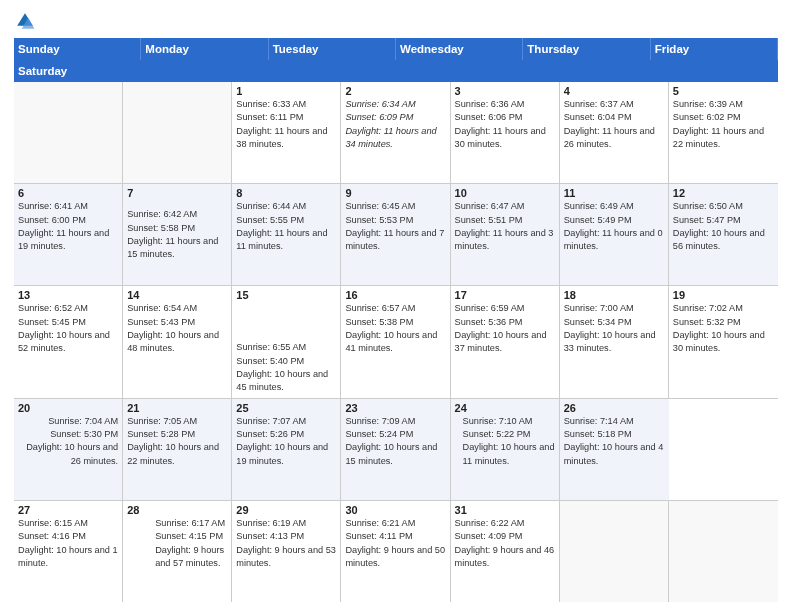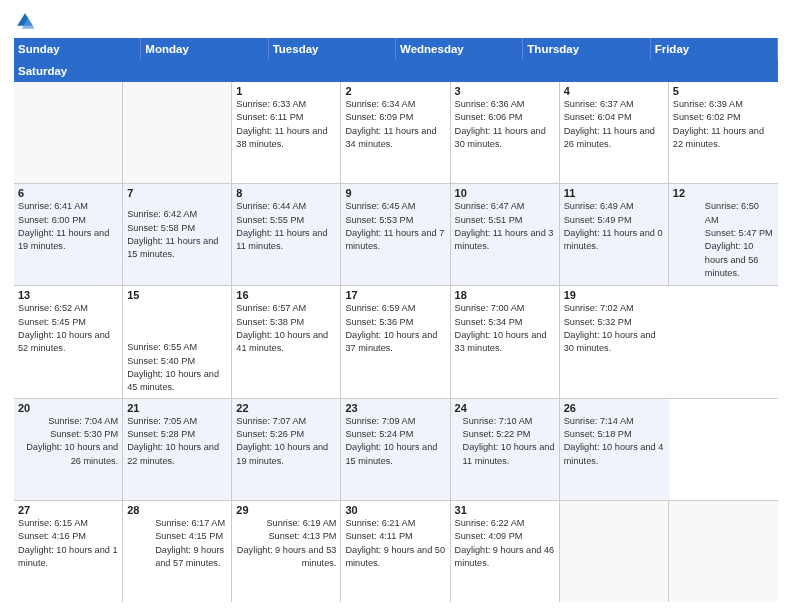--- a/index.html
+++ b/index.html
@@ -146,21 +146,21 @@
           <div class="cal-cell empty"></div>
           <div class="cal-cell empty"></div>
           <div class="cal-cell">
             <div class="day-number">1</div>
             <div class="day-info" style="white-space: pre-line;">Sunrise: 6:33 AM
 Sunset: 6:11 PM
 Daylight: 11 hours and 38 minutes.</div>
           </div>
           <div class="cal-cell">
             <div class="day-number">2</div>
-            <div class="day-info" style="white-space: pre-line;">Sunrise: 6:34 AM
+            <div class="day-info" style="white-space: pre-line; font-style: italic;">Sunrise: 6:34 AM
 Sunset: 6:09 PM
 Daylight: 11 hours and 34 minutes.</div>
           </div>
           <div class="cal-cell">
             <div class="day-number">3</div>
             <div class="day-info" style="white-space: pre-line;">Sunrise: 6:36 AM
 Sunset: 6:06 PM
 Daylight: 11 hours and 30 minutes.</div>
           </div>
           <div class="cal-cell">
@@ -208,33 +208,39 @@
 Daylight: 11 hours and 3 minutes.</div>
           </div>
           <div class="cal-cell">
             <div class="day-number">11</div>
             <div class="day-info" style="white-space: pre-line;">Sunrise: 6:49 AM
 Sunset: 5:49 PM
 Daylight: 11 hours and 0 minutes.</div>
           </div>
           <div class="cal-cell">
             <div class="day-number">12</div>
-            <div class="day-info" style="white-space: pre-line; margin-left: 32px;">Sunrise: 6:50 AM
+            <div class="day-info" style="white-space: pre-line;">Sunrise: 6:50 AM
 Sunset: 5:47 PM
 Daylight: 10 hours and 56 minutes.</div>
           </div>
         </div>
         <div class="cal-week">
           <div class="cal-cell">
             <div class="day-number">13</div>
             <div class="day-info" style="white-space: pre-line;">Sunrise: 6:52 AM
 Sunset: 5:45 PM
 Daylight: 10 hours and 52 minutes.</div>
           </div>
           <div class="cal-cell">
+            <div class="day-number">14</div>
+            <div class="day-info" style="white-space: pre-line;">Sunrise: 6:54 AM
+Sunset: 5:43 PM
+Daylight: 10 hours and 48 minutes.</div>
+          </div>
+          <div class="cal-cell">
             <div class="day-number">15</div>
             <div class="day-info" style="white-space: pre-line; margin-top: 40px;">Sunrise: 6:55 AM
 Sunset: 5:40 PM
 Daylight: 10 hours and 45 minutes.</div>
           </div>
           <div class="cal-cell">
             <div class="day-number">16</div>
             <div class="day-info" style="white-space: pre-line;">Sunrise: 6:57 AM
 Sunset: 5:38 PM
 Daylight: 10 hours and 41 minutes.</div>
@@ -265,21 +271,21 @@
 Sunset: 5:30 PM
 Daylight: 10 hours and 26 minutes.</div>
           </div>
           <div class="cal-cell">
             <div class="day-number">21</div>
             <div class="day-info" style="white-space: pre-line;">Sunrise: 7:05 AM
 Sunset: 5:28 PM
 Daylight: 10 hours and 22 minutes.</div>
           </div>
           <div class="cal-cell">
-            <div class="day-number">22</div>
+            <div class="day-number">25</div>
             <div class="day-info" style="white-space: pre-line;">Sunrise: 7:07 AM
 Sunset: 5:26 PM
 Daylight: 10 hours and 19 minutes.</div>
           </div>
           <div class="cal-cell">
             <div class="day-number">23</div>
             <div class="day-info" style="white-space: pre-line;">Sunrise: 7:09 AM
 Sunset: 5:24 PM
 Daylight: 10 hours and 15 minutes.</div>
           </div>
@@ -304,21 +310,21 @@
 Daylight: 10 hours and 1 minute.</div>
           </div>
           <div class="cal-cell">
             <div class="day-number">28</div>
             <div class="day-info" style="white-space: pre-line; margin-left: 28px;">Sunrise: 6:17 AM
 Sunset: 4:15 PM
 Daylight: 9 hours and 57 minutes.</div>
           </div>
           <div class="cal-cell">
             <div class="day-number">29</div>
-            <div class="day-info" style="white-space: pre-line; text-align: right;">Sunrise: 6:19 AM
+            <div class="day-info" style="white-space: pre-line;">Sunrise: 6:19 AM
 Sunset: 4:13 PM
 Daylight: 9 hours and 53 minutes.</div>
           </div>
           <div class="cal-cell">
             <div class="day-number">30</div>
             <div class="day-info" style="white-space: pre-line;">Sunrise: 6:21 AM
 Sunset: 4:11 PM
 Daylight: 9 hours and 50 minutes.</div>
           </div>
           <div class="cal-cell">

